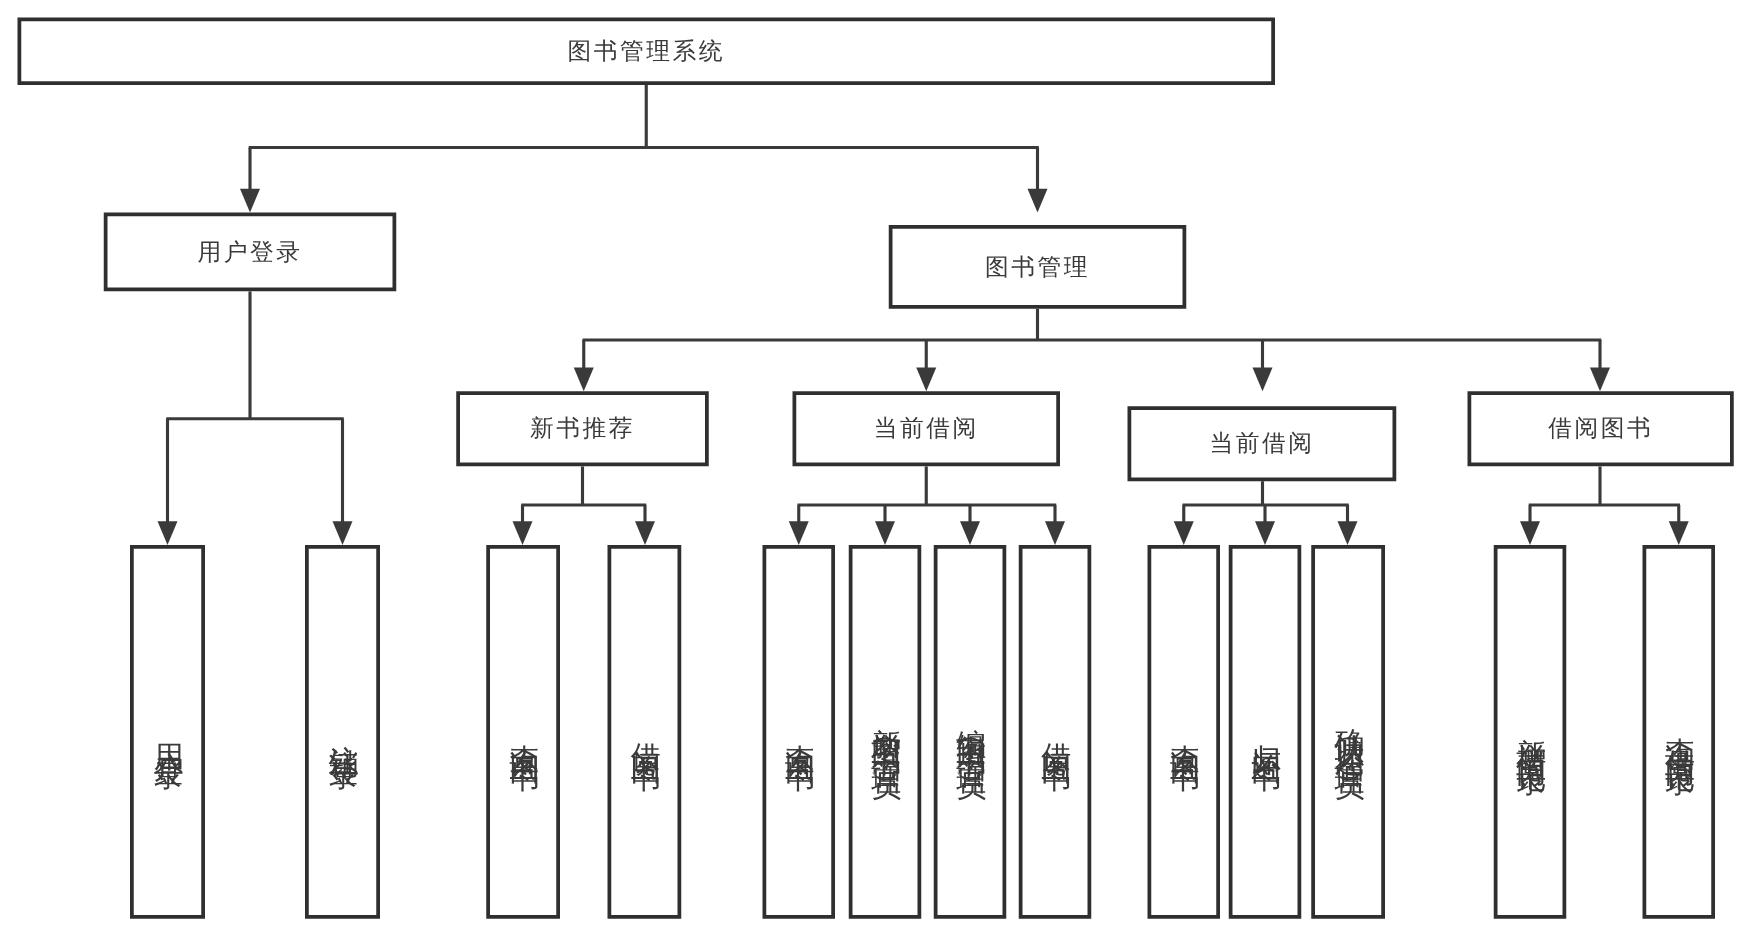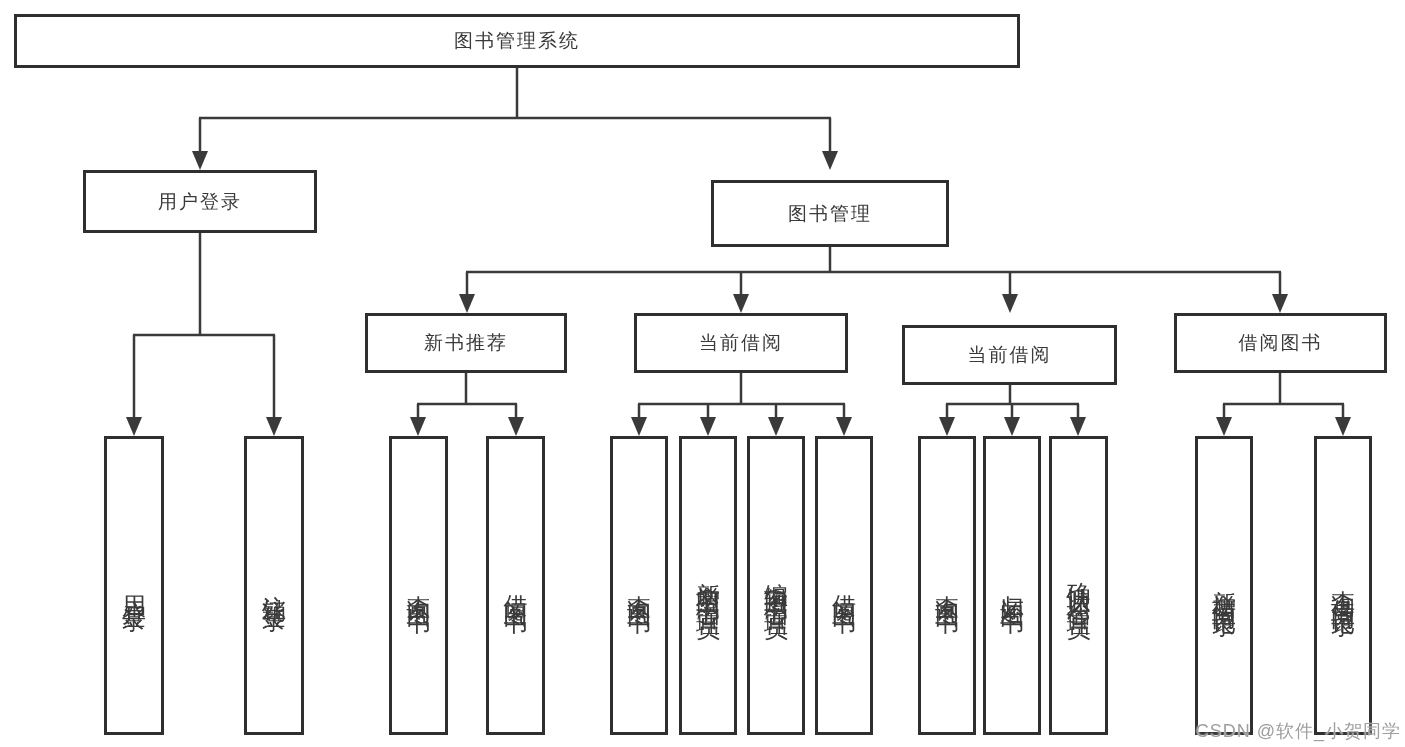--- a/index.html
+++ b/index.html
@@ -170,15 +170,14 @@
   <div class="leaf" style="left:1049px; width:59px;">
     <span>确认归还（管理员）</span>
   </div>
   <div class="leaf" style="left:1195px; width:58px;">
     <span>新增借阅记录</span>
   </div>
   <div class="leaf" style="left:1314px; width:58px;">
     <span>查询借阅记录</span>
   </div>
 
-  <div id="watermark">CSDN @软件_小贺同学</div>
 
 </div>
 
 </body></html>

